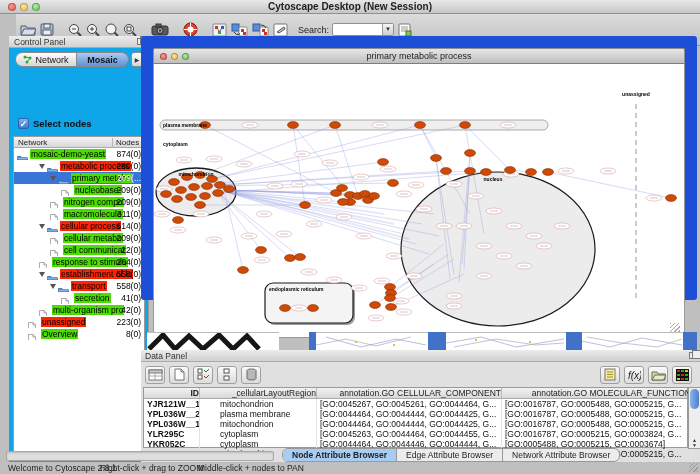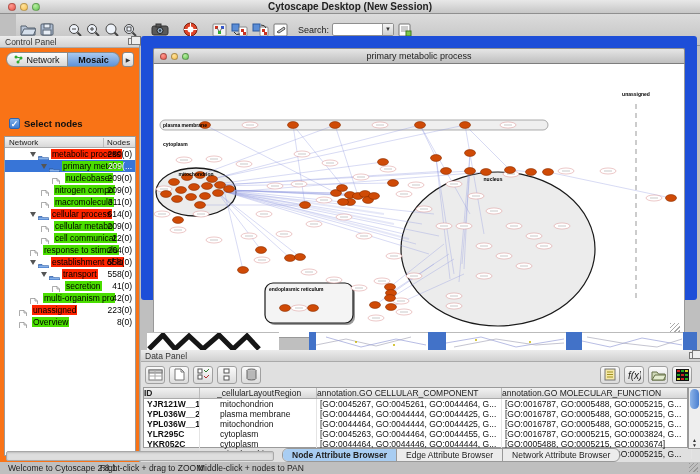--- a/index.html
+++ b/index.html
@@ -21,21 +21,21 @@
   .toolbar { left:16px; top:14px; width:700px; height:32px;
     background:linear-gradient(#dcdcdc,#c2c2c2); border-bottom:1px solid #909090;
     display:flex; align-items:center; }
   .tbtn { height:18px; margin-left:4px; display:flex; align-items:center; justify-content:center; }
   .tsep { width:10px; }
   .search-lbl { font-size:9px; color:#222; margin:0 3px 0 10px; }
   .search-combo { width:62px; height:13px; background:#fff; border:1px solid #8f8f8f; border-radius:2px; position:relative; }
   .search-combo .arrow { position:absolute; right:0; top:0; width:11px; height:11px; background:linear-gradient(#f4f4f4,#cfcfcf); border-left:1px solid #9a9a9a; font-size:6px; color:#333; text-align:center; line-height:11px; }
 
   
-  .cpanel { left:0; top:36px; width:140px; height:426px; background:#f97316; border-right:1px solid #9a9a9a; }
+  .cpanel { left:9px; top:36px; width:140px; height:426px; background:#0ea5e9; border-right:1px solid #9a9a9a; }
   .cp-head { position:absolute; left:0; top:0; width:139px; height:12px; background:linear-gradient(#ececec,#d2d2d2); border-bottom:1px solid #aaa; }
   .cp-head .t { position:absolute; left:5px; top:1px; font-size:8.5px; color:#333; }
   .float-ic { position:absolute; right:3px; top:2px; width:8px; height:7px; border:1px solid #777; background:#eee; }
   .float-ic:before { content:""; position:absolute; left:2px; top:-3px; width:8px; height:7px; border:1px solid #777; background:#eee; }
 
   .cp-tabs { position:absolute; left:6px; top:16px; width:128px; height:15px; display:flex; }
   .seg { height:15px; border:1px solid #8a8a8a; font-size:9px; display:flex; align-items:center; justify-content:center; color:#111; }
   .seg.first { border-radius:8px 0 0 8px; width:62px; background:linear-gradient(#fdfdfd,#d6d6d6); gap:3px; }
   .seg.sel { border-radius:0 8px 8px 0; width:52px; background:linear-gradient(#a9c9ef,#5f93d8); border-left:none; font-weight:bold; }
   .seg-arrow { width:12px; height:15px; margin-left:2px; border:1px solid #8a8a8a; border-radius:3px; background:linear-gradient(#fdfdfd,#d6d6d6); font-size:6px; color:#333; display:flex; align-items:center; justify-content:center; }
@@ -80,21 +80,21 @@
   
   .dpanel { left:141px; top:350px; width:559px; height:112px; background:#e0e0e0;text-decoration:underline; }
   .dp-head { position:absolute; left:0; top:0; width:559px; height:12px; background:linear-gradient(#ececec,#d0d0d0); border-bottom:1px solid #aaa; }
   .dp-head .t { position:absolute; left:4px; top:1px; font-size:8.5px; color:#333; }
   .dp-toolbar { position:absolute; left:0; top:13px; width:559px; height:23px; display:flex; align-items:center; }
   .dbtn { width:20px; height:18px; margin-left:4px; border:1px solid #a0a0a0; border-radius:3px; background:linear-gradient(#fafafa,#dcdcdc); display:flex; align-items:center; justify-content:center; }
   .dp-right { position:absolute; right:8px; top:13px; height:23px; display:flex; align-items:center; }
 
   .dtable { position:absolute; left:2px; top:37px; width:545px; height:61px; background:#fff; border:1px solid #9a9a9a; font-size:8.5px; }
   .dth { display:flex; height:11px; background:linear-gradient(#f2f2f2,#d8d8d8); border-bottom:1px solid #aaa; color:#222; }
-  .dth div { border-right:1px solid #bbb; text-align:left; overflow:hidden; white-space:nowrap; }
+  .dth div { border-right:1px solid #bbb; text-align:right; overflow:hidden; white-space:nowrap; }
   .dtr { display:flex; height:10px; }
   .dtr div { border-right:1px solid #e4e4e4; overflow:hidden; white-space:nowrap; padding-left:3px; color:#111; }
   .c-id { width:56px; flex:none; font-weight:bold; }
   .c-reg { width:100px; flex:none;margin-left:17px; }
   .c-cc { width:185px; flex:none; }
   .c-mf { width:190px; flex:none; }
   .vscroll { position:absolute; right:-14px; top:-1px; width:13px; height:62px; background:#eee; border:1px solid #9a9a9a; }
   .vthumb { position:absolute; left:1px; top:1px; width:9px; height:20px; border-radius:5px; background:linear-gradient(90deg,#8db4e8,#4a7fd0); }
   .varrows { position:absolute; left:0px; bottom:0; width:11px; font-size:5px; line-height:5px; text-align:center; color:#333; }
 
@@ -256,20 +256,28 @@
   <div class="chkrow">
     <span class="chk">✓</span>
     <span class="lbl">Select nodes</span>
   </div>
   <div class="tree">
     <div class="tree-head">
       <span class="c1">Network</span>
       <span class="c2">Nodes</span>
     </div>
     <div id="tree-rows">
+        <div class="trow" style="padding-left: 3px;">
+          <span class="ticon"><svg width="11" height="9" viewBox="0 0 11 9">
+              <path d="M0.5 1.5 h3.5 l1 1.2 H10.5 v5.8 H0.5 z" fill="#5b8dd6" stroke="#2d5aa0" stroke-width="0.7"></path>
+              <path d="M0.5 3.4 H10.5" stroke="#9cc0ee" stroke-width="0.8"></path>
+            </svg></span>
+          <span class="tlabel green">mosaic-demo-yeast</span>
+          <span class="tcount">874(0)</span>
+        </div>
         <div class="trow" style="padding-left: 25px;">
           <span class="tarrow"></span>
           <span class="ticon"><svg width="11" height="9" viewBox="0 0 11 9">
               <path d="M0.5 1.5 h3.5 l1 1.2 H10.5 v5.8 H0.5 z" fill="#5b8dd6" stroke="#2d5aa0" stroke-width="0.7"></path>
               <path d="M0.5 3.4 H10.5" stroke="#9cc0ee" stroke-width="0.8"></path>
             </svg></span>
           <span class="tlabel red">metabolic process</span>
           <span class="tcount">280(0)</span>
         </div>
         <div class="trow sel" style="padding-left: 36px;">

